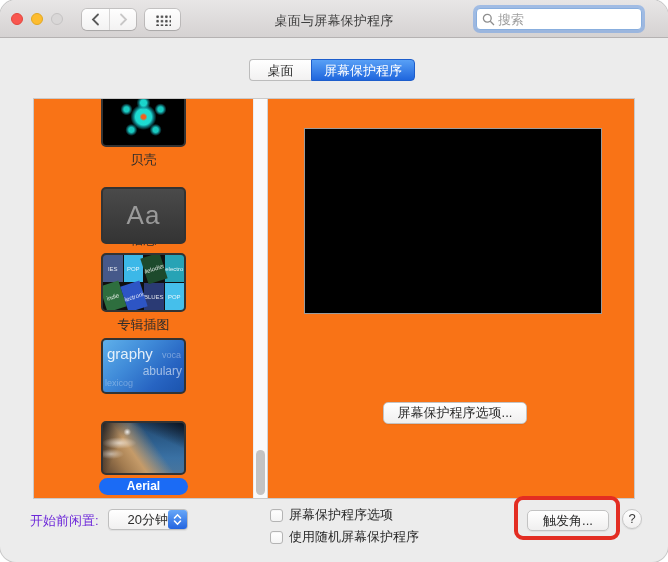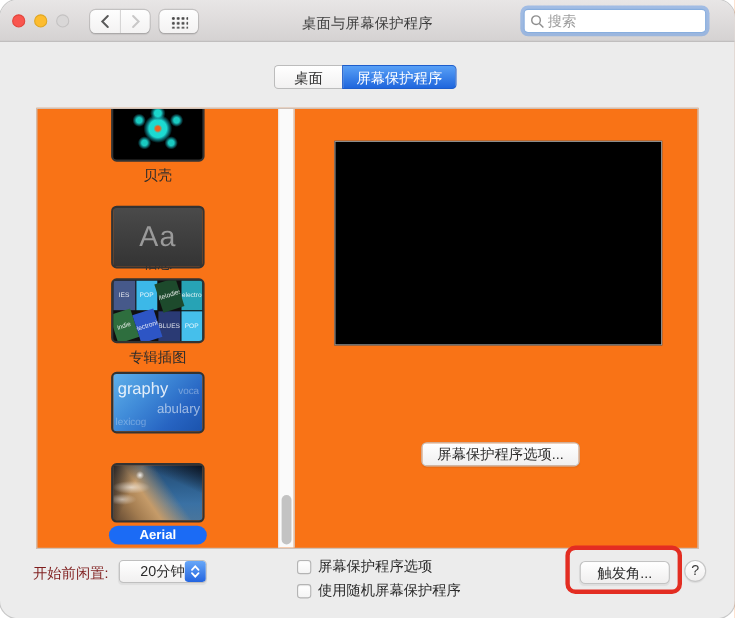--- a/index.html
+++ b/index.html
@@ -156,21 +156,21 @@
   .push-btn {
     background: linear-gradient(#ffffff, #f0efef);
     border: 1px solid #c3c3c3; border-radius: 5px;
     font-size: 13px; color: #2d2d2d; text-align: center;
     box-shadow: 0 1px 1px rgba(0,0,0,.06);
     font-family: Liberation Sans, sans-serif;
     line-height: 20px;
   }
   .options-btn { position: absolute; left: 349px; top: 303px; width: 144px; height: 22px; }
   
-  .idle-label { position: absolute; left: 30px; top: 512px; font-size: 13px; color: #7f1d1d; }
+  .idle-label { position: absolute; left: 30px; top: 512px; font-size: 13px; color: #6d28d9; }
   .popup {
     position: absolute; left: 108px; top: 509px; width: 80px; height: 21px;
     background: linear-gradient(#ffffff, #f1f0f0);
     border: 1px solid #bfbfbf; border-radius: 4px;
     box-shadow: 0 1px 1px rgba(0,0,0,.06);
     display: flex; align-items: center;
   }
   .popup-value { flex: 1; text-align: right; font-size: 13px; color: #2b2b2b; }
   .popup-arrows {
     width: 19px; height: 19px; border-radius: 3px;

